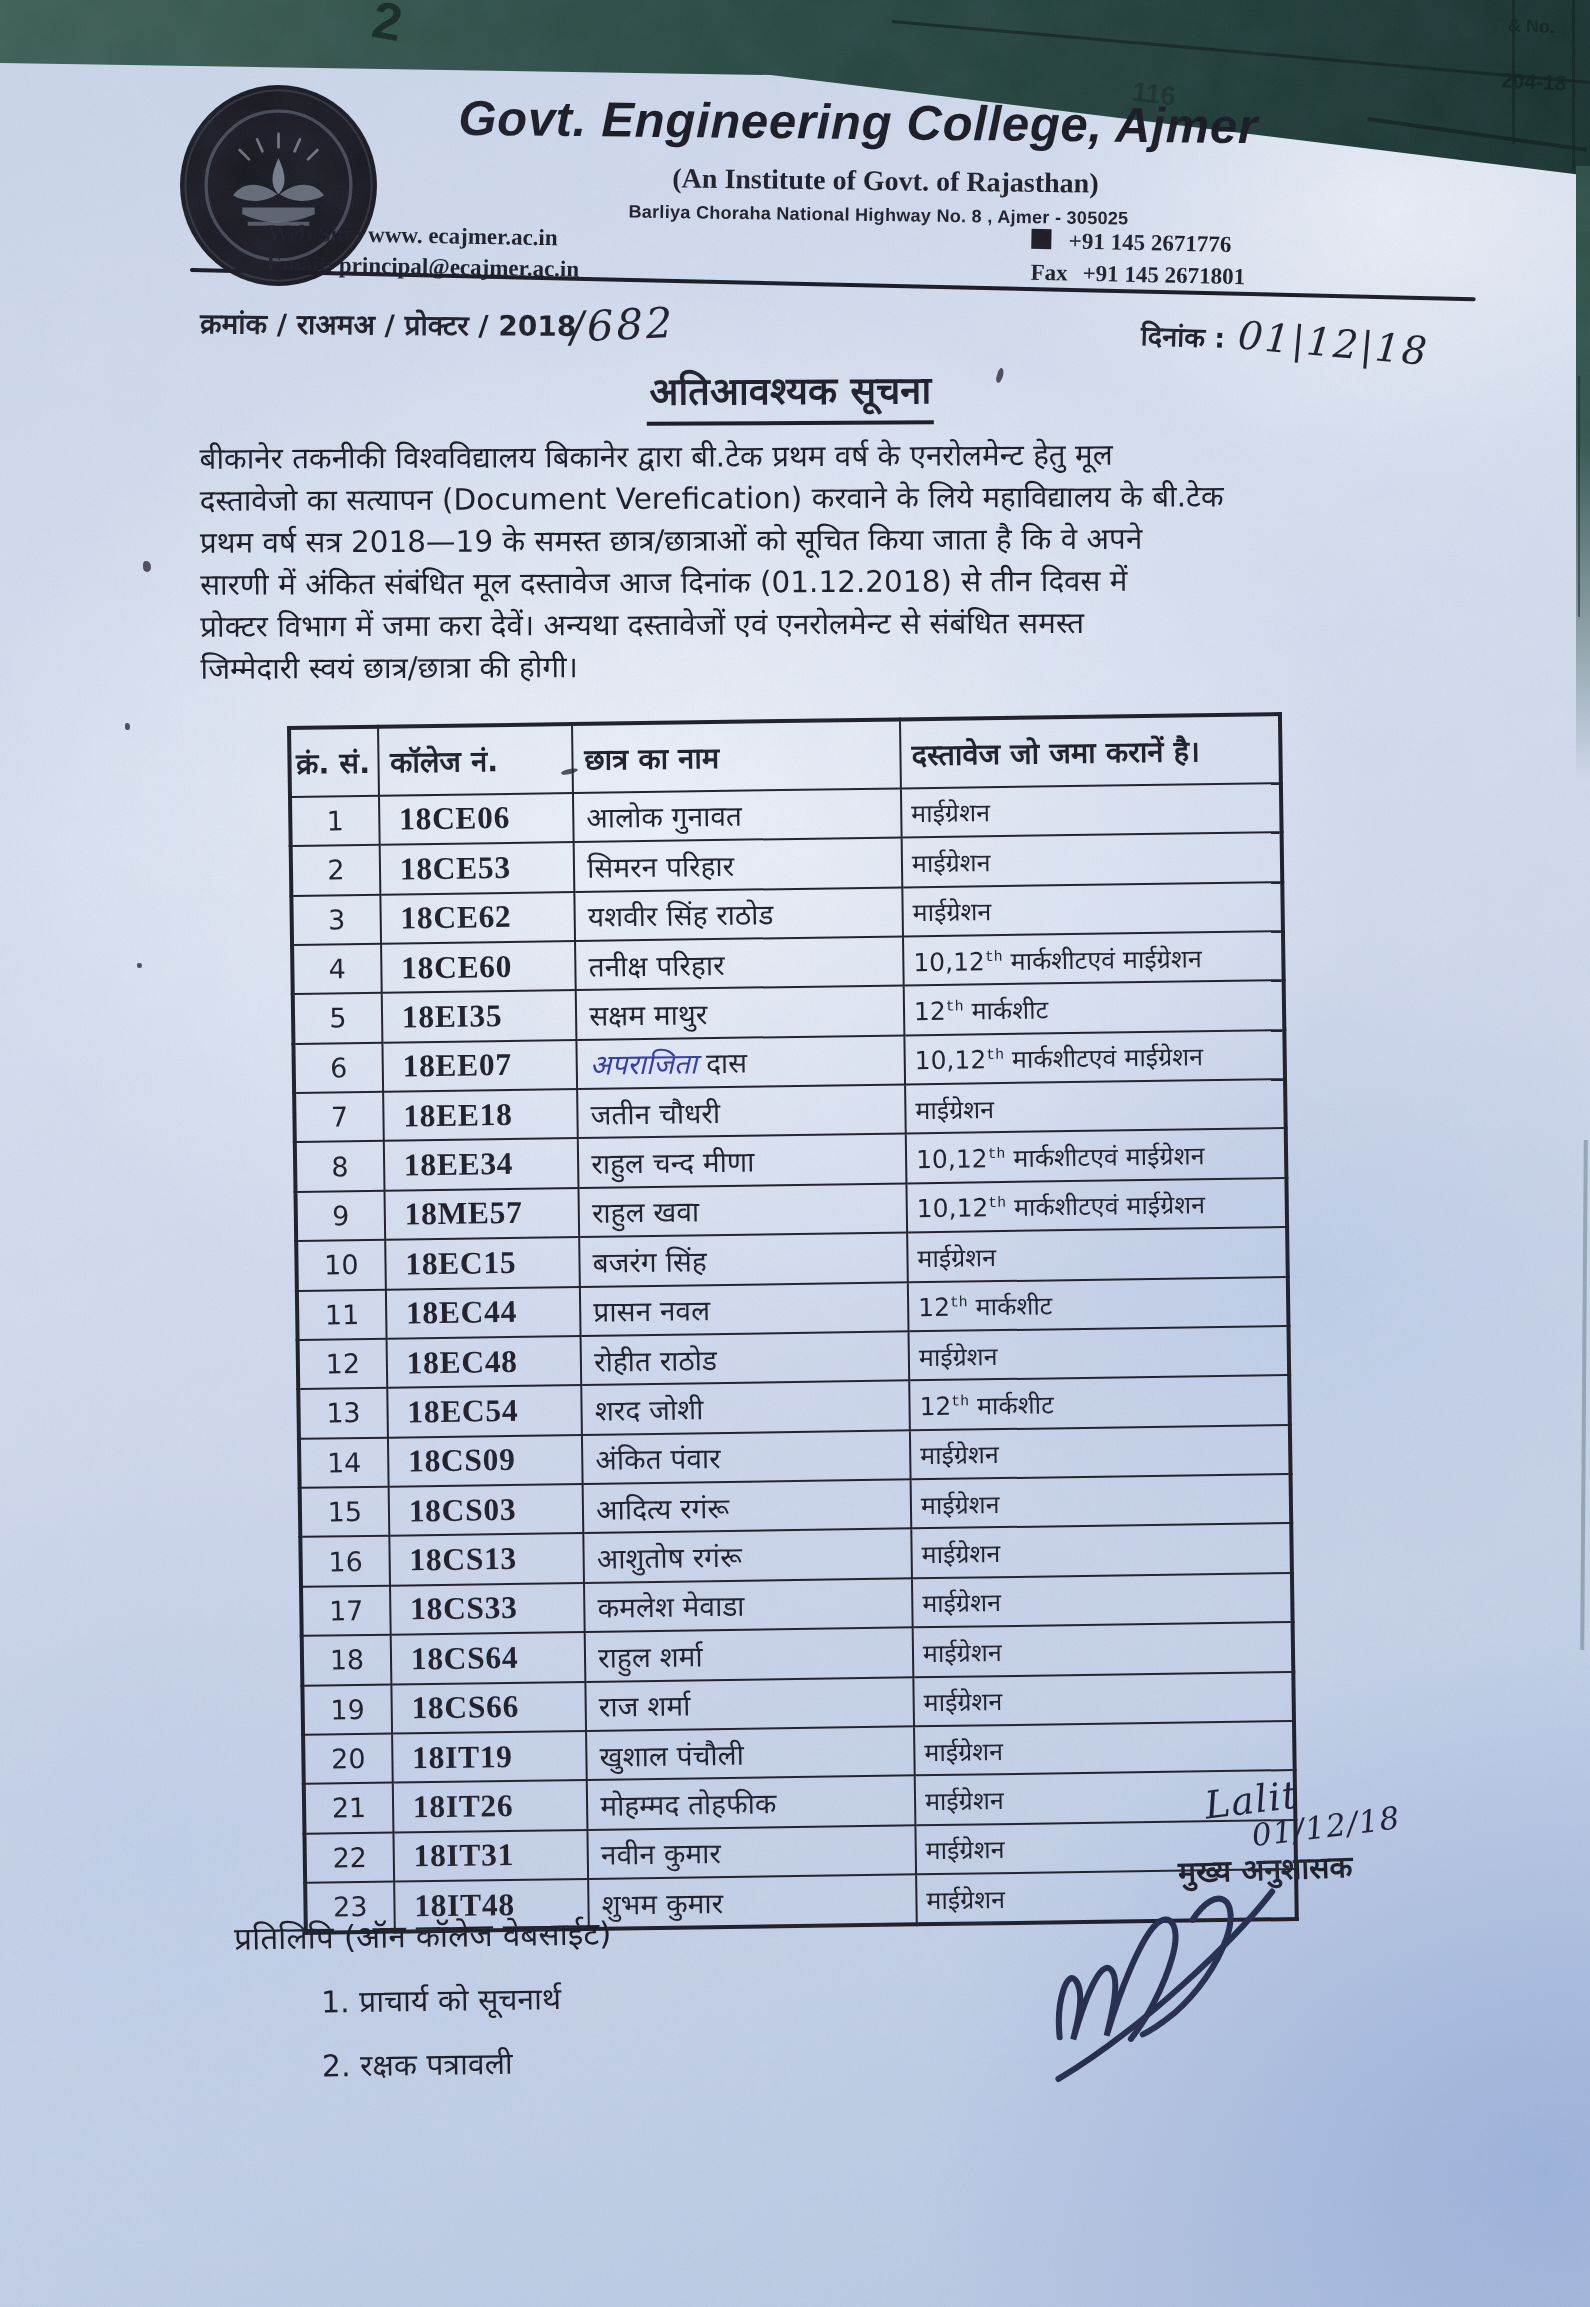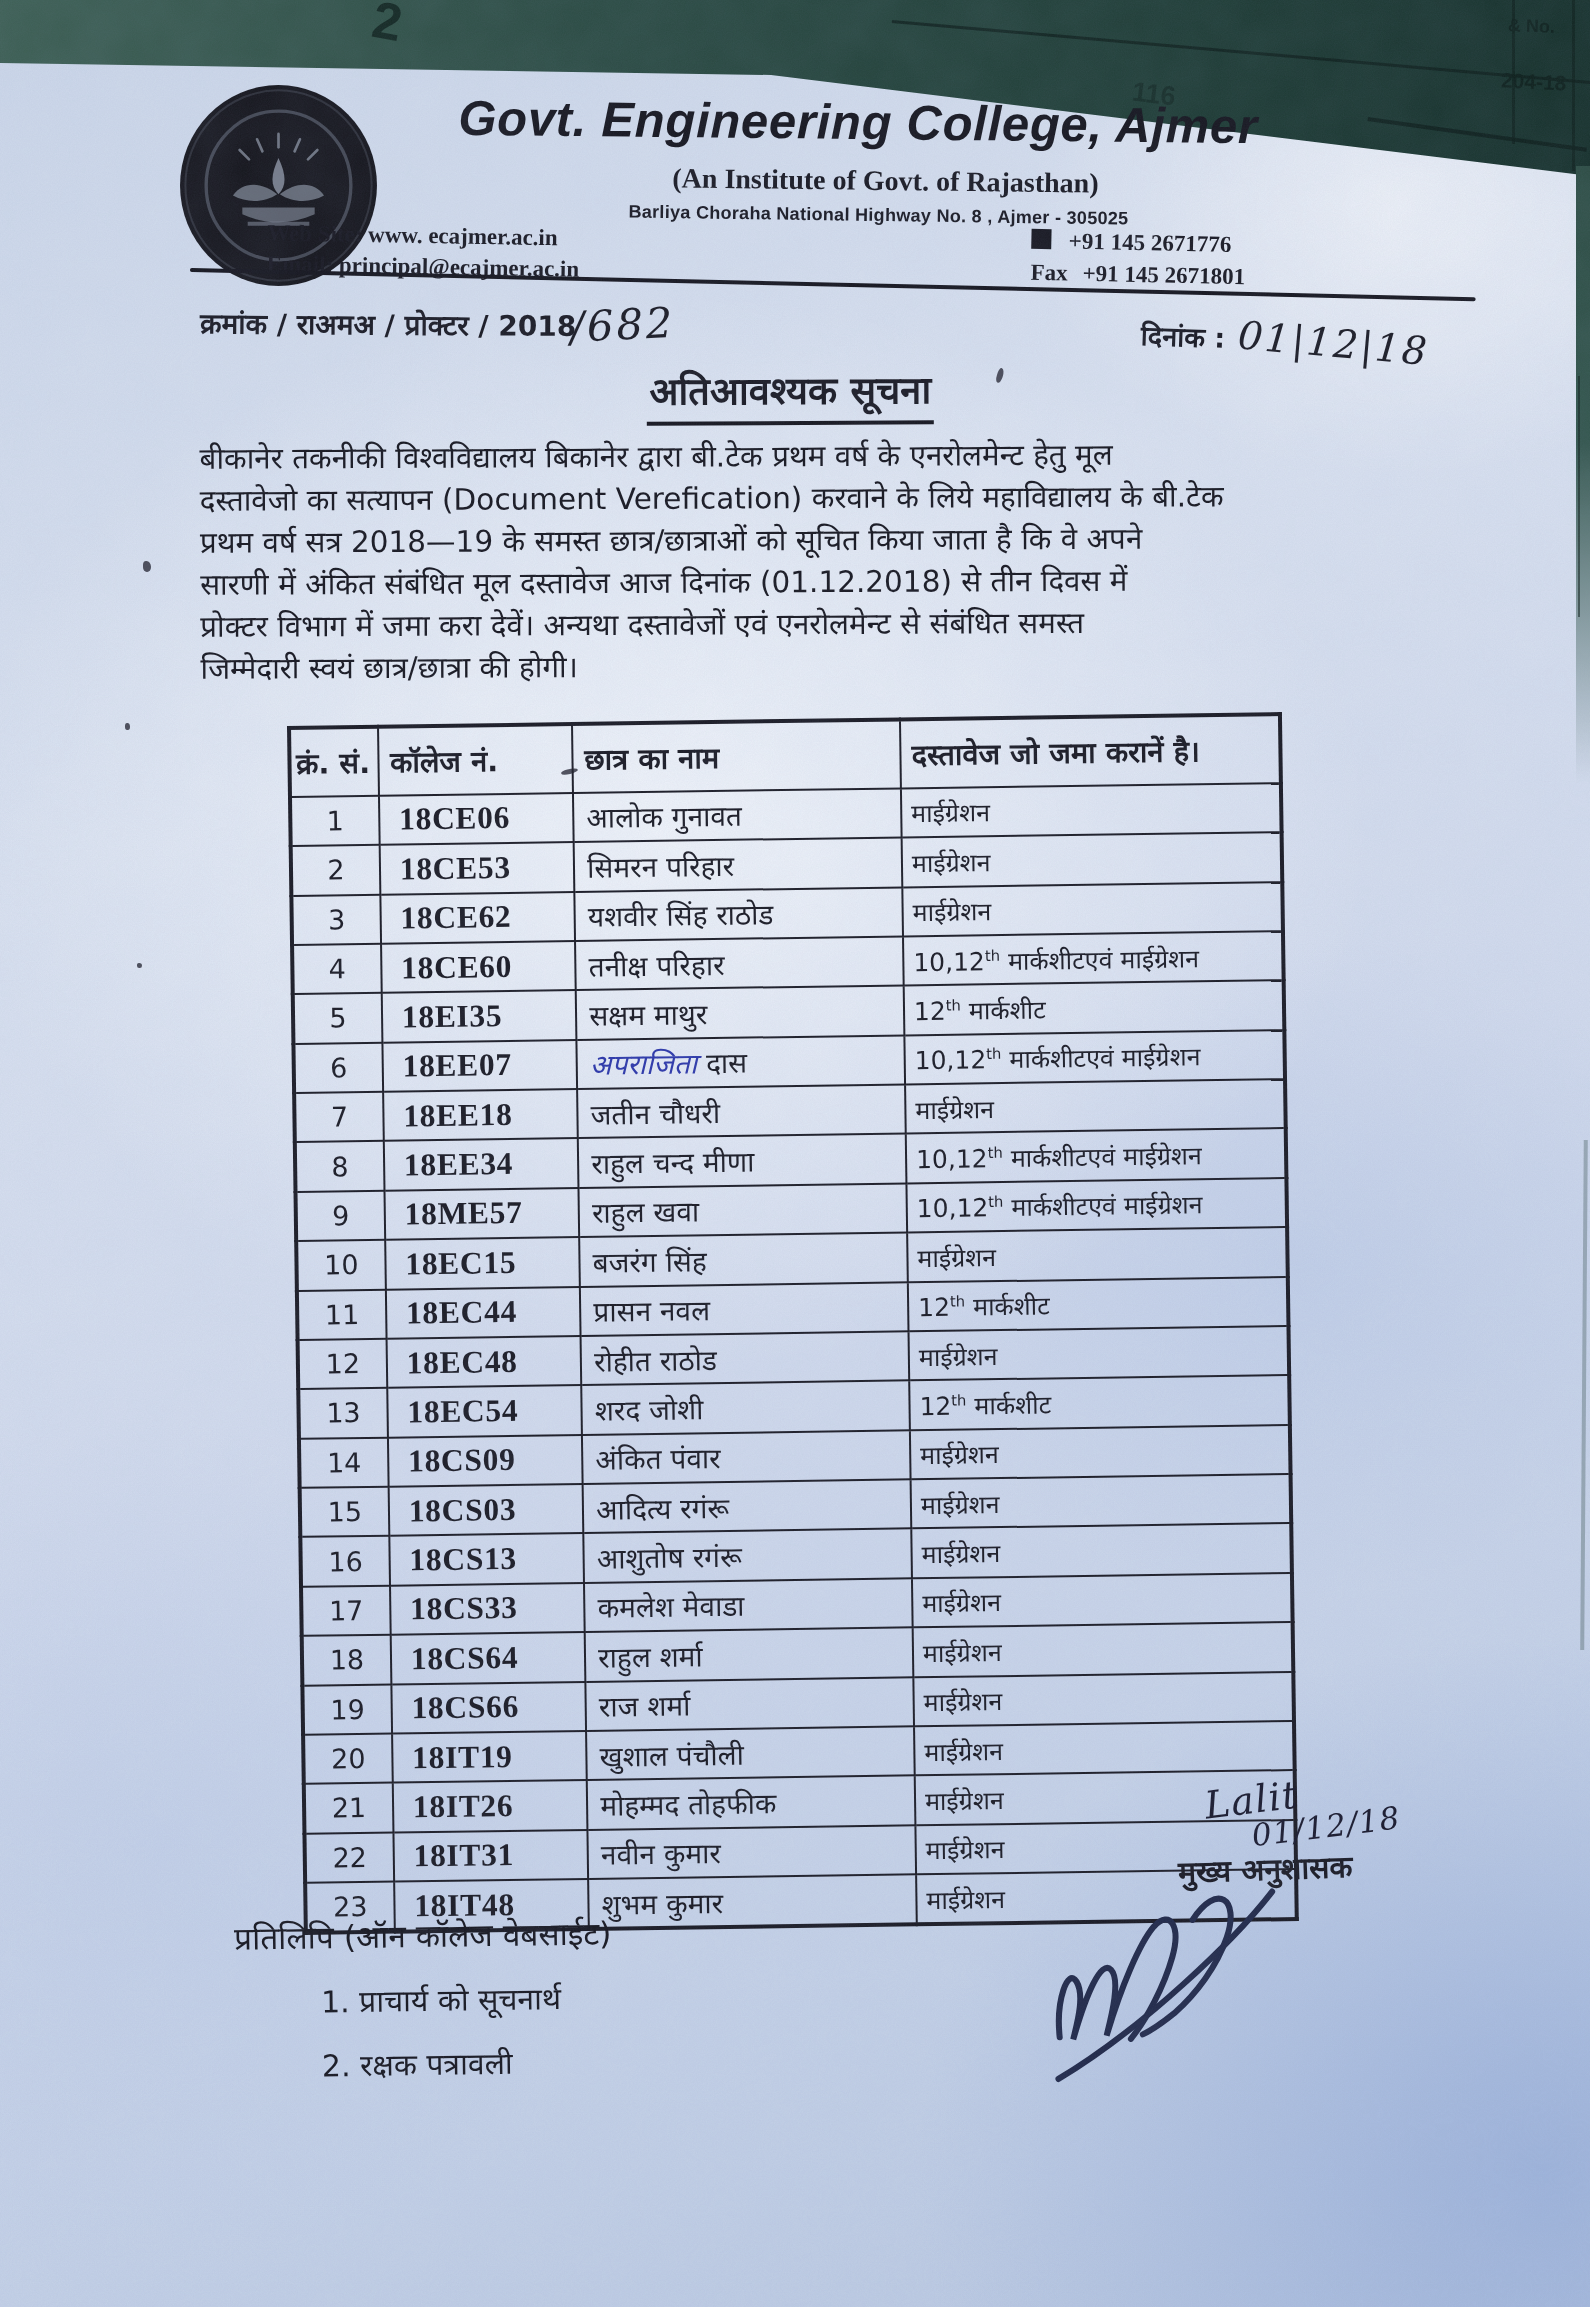--- a/index.html
+++ b/index.html
@@ -63,21 +63,21 @@
   table{width:100%;border-collapse:collapse;border:4px solid #181821;}
   td,th{border:2px solid #1a1a23;vertical-align:middle;}
   th{font-size:29px;font-weight:bold;text-align:left;padding:13.4px 6.7px 13.4px 10.7px;white-space:nowrap;}
   th.h-sno{text-align:center;padding-left:4px;}
   td{padding:4.7px 5.4px;}
   .c-sno{width:75px;text-align:center;font-size:27px;}
   .c-col{width:168px;font-family:"Liberation Serif",serif;font-weight:600;font-size:31.5px;
     padding-left:19px;letter-spacing:0.7px;white-space:nowrap;}
   .c-name{width:308px;font-size:28px;padding-left:12px;white-space:nowrap;}
   .c-docs{font-size:25px;padding-left:9.4px;white-space:nowrap;}
-  .c-docs sup{font-size:14.8px;}
+  .c-docs sup{font-size:14.8px;font-family:Liberation Mono, monospace;}
   .hand-blue{color:#2b36a9;font-style:italic;}
   
   .sig-hand{left:1206px;top:1772px;transform:rotate(-7deg);color:#17172a;
     font-family:"DejaVu Serif",serif;font-style:italic;white-space:nowrap;}
   .sig-hand .l1{font-size:38px;letter-spacing:1.3px;}
   .sig-hand .l2{font-size:31px;margin:-5.4px 0 0 43px;letter-spacing:1.3px;}
   .sig-title{left:1178px;top:1848px;font-size:30px;font-weight:bold;transform:rotate(-2deg);white-space:nowrap;}
   .sig-svg{left:1035px;top:1878px;width:255px;height:208px;transform:rotate(-2deg);}
   .copy-block{left:235px;top:1913px;transform:rotate(-.8deg);color:#15151d;}
   .copy-line{font-size:31.5px;white-space:nowrap;}

